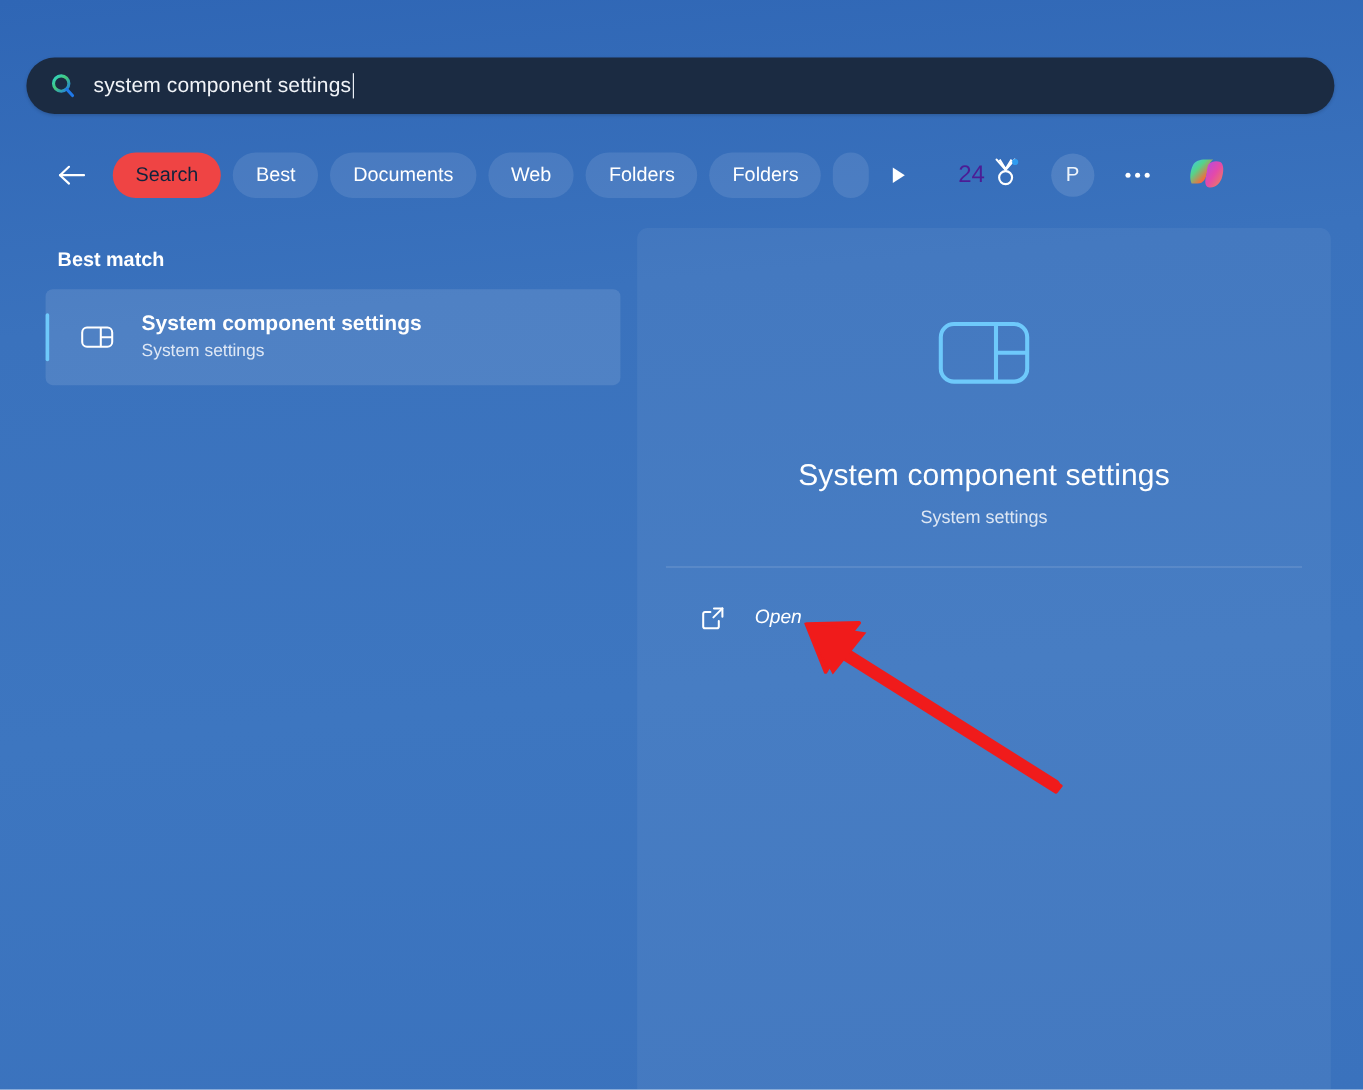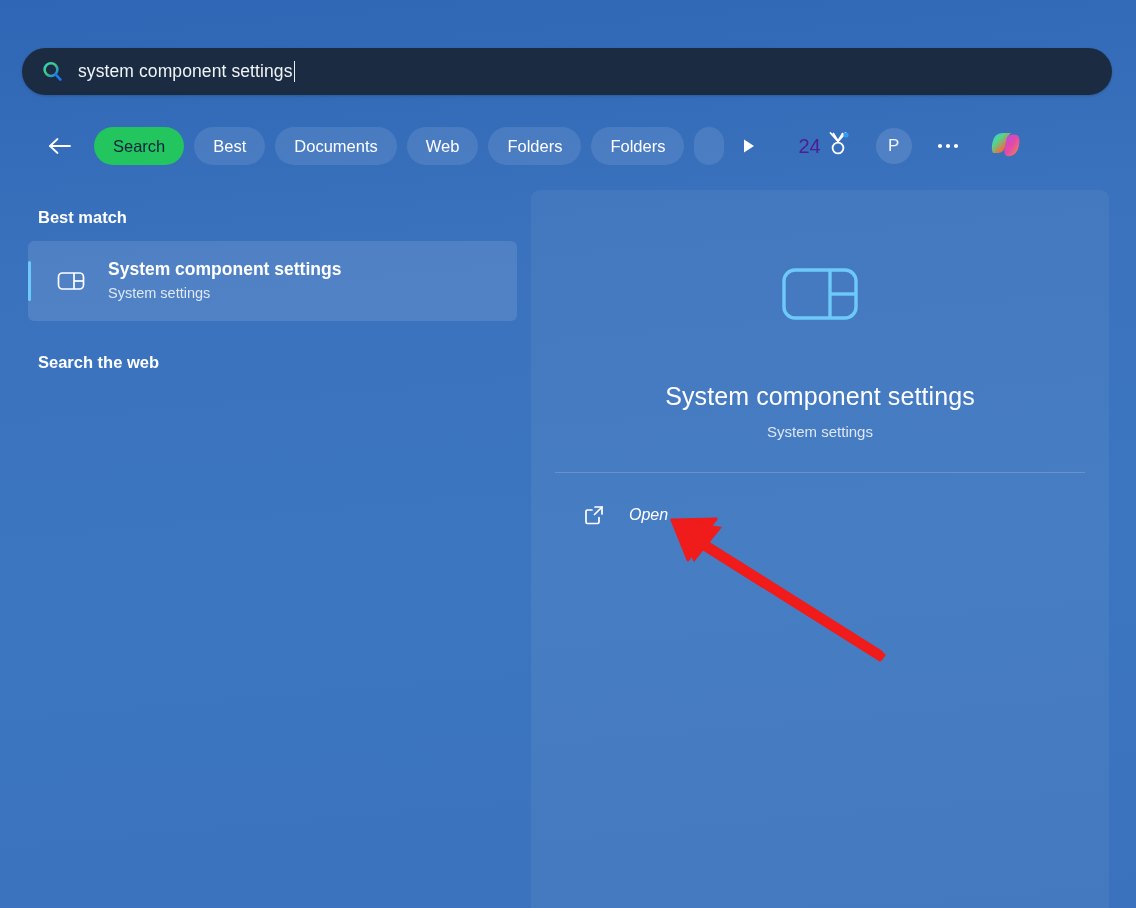--- a/index.html
+++ b/index.html
@@ -72,21 +72,21 @@
     padding: 0 19px;
     border-radius: 19px;
     background: rgba(255,255,255,.10);
     color: #ffffff;
     font-size: 16.5px;
     margin-right: 10px;
     white-space: nowrap;
     flex: 0 0 auto;
   }
   .pill.active {
-    background: #22c55e;
+    background: #ef4444;
     color: #10233c;
   }
   .pill.clipped {
     width: 30px;
     padding: 0 0 0 12px;
     overflow: hidden;
     justify-content: flex-start;
     margin-right: 4px;
   }
   .icon-btn {
@@ -132,21 +132,21 @@
     width: 44px; height: 44px;
     margin-left: 16px;
     flex: 0 0 auto;
     display: flex; align-items: center; justify-content: center;
   }
 
   
   .left-col {
     position: absolute;
     left: 0; top: 190px;
-    width: 531px; height: 718px;
+    width: 531px; height: 718px; padding-left: 10px;
   }
   .section-head {
     color: #ffffff;
     font-size: 16.5px;
     font-weight: bold;
     margin-left: 38px;
   }
   .best-head { margin-top: 18px; }
   .web-head  { margin-top: 32px; }
 
@@ -379,21 +379,20 @@
         <line x1="19" y1="8" x2="19" y2="24" stroke="#ffffff" stroke-width="1.7"></line>
         <line x1="19" y1="16" x2="28.5" y2="16" stroke="#ffffff" stroke-width="1.7"></line>
       </svg>
     </span>
     <span class="result-text">
       <span class="result-title">System component settings</span>
       <span class="result-sub">System settings</span>
     </span>
   </div>
 
-  <div class="section-head web-head">Search the web</div>
 
 </div>
 
 <div class="preview">
   <div class="preview-icon">
     <svg width="96" height="96" viewBox="0 0 96 96">
       <rect x="12" y="24" width="72" height="48" rx="11" ry="11" fill="none" stroke="#6ec9fb" stroke-width="3.4"></rect>
       <line x1="58" y1="24" x2="58" y2="72" stroke="#6ec9fb" stroke-width="3.4"></line>
       <line x1="58" y1="48" x2="84" y2="48" stroke="#6ec9fb" stroke-width="3.4"></line>
     </svg>

